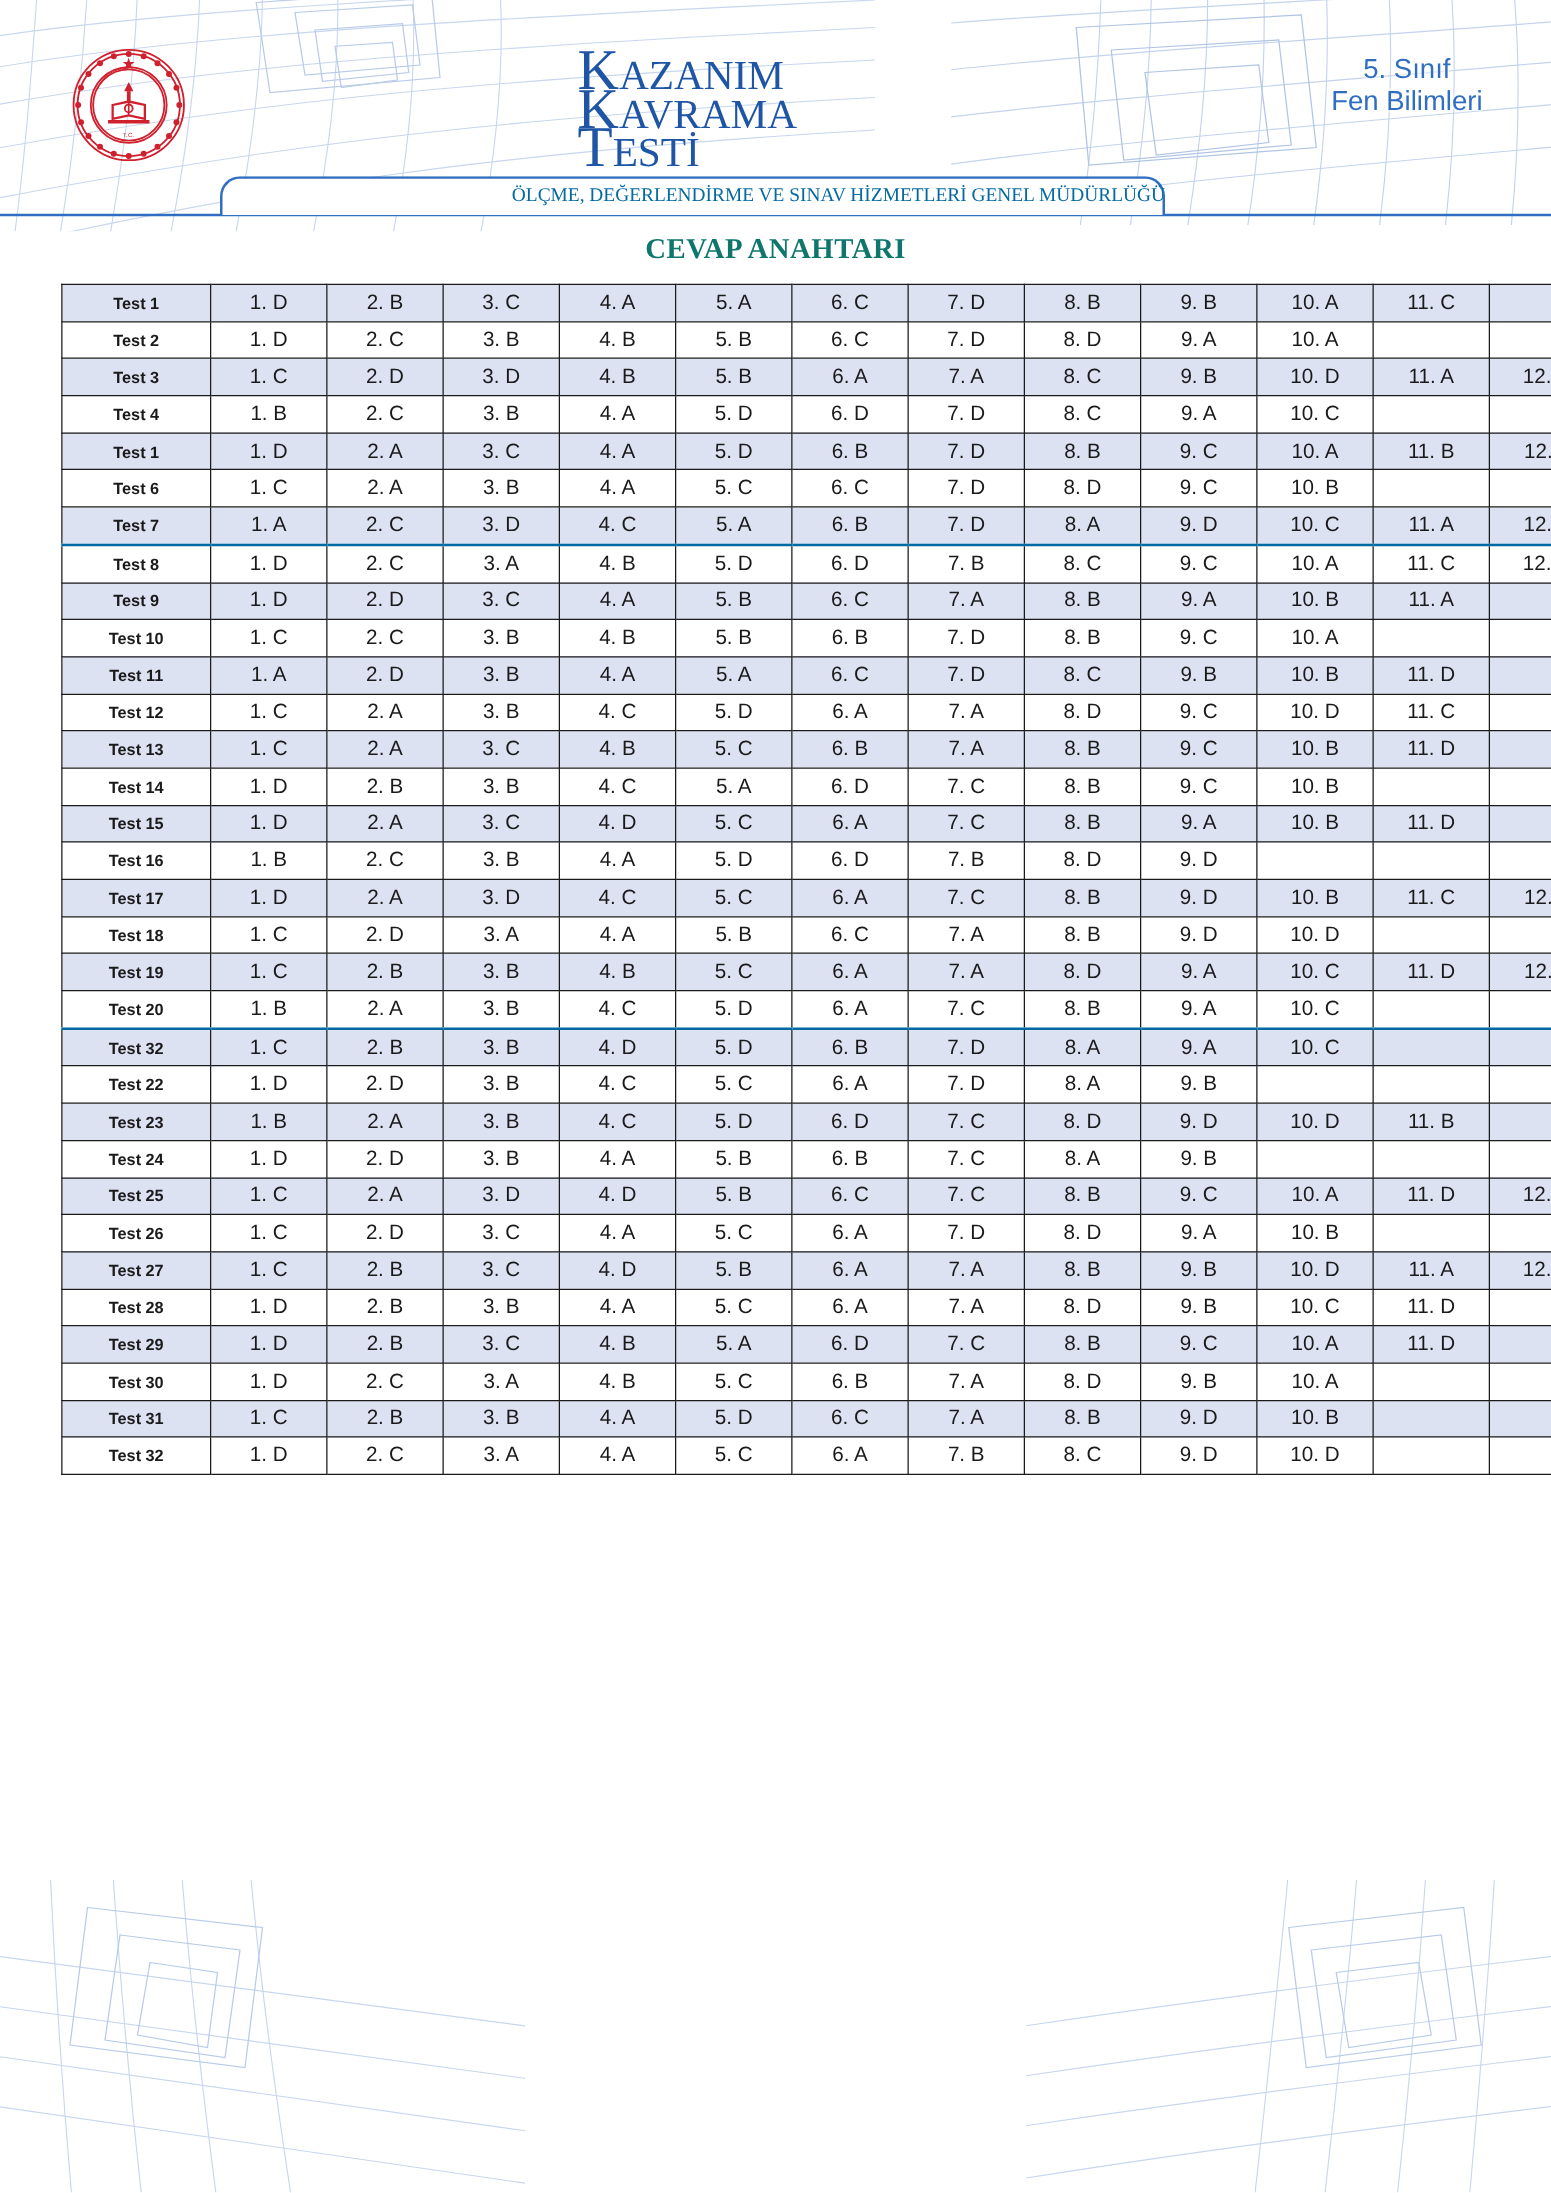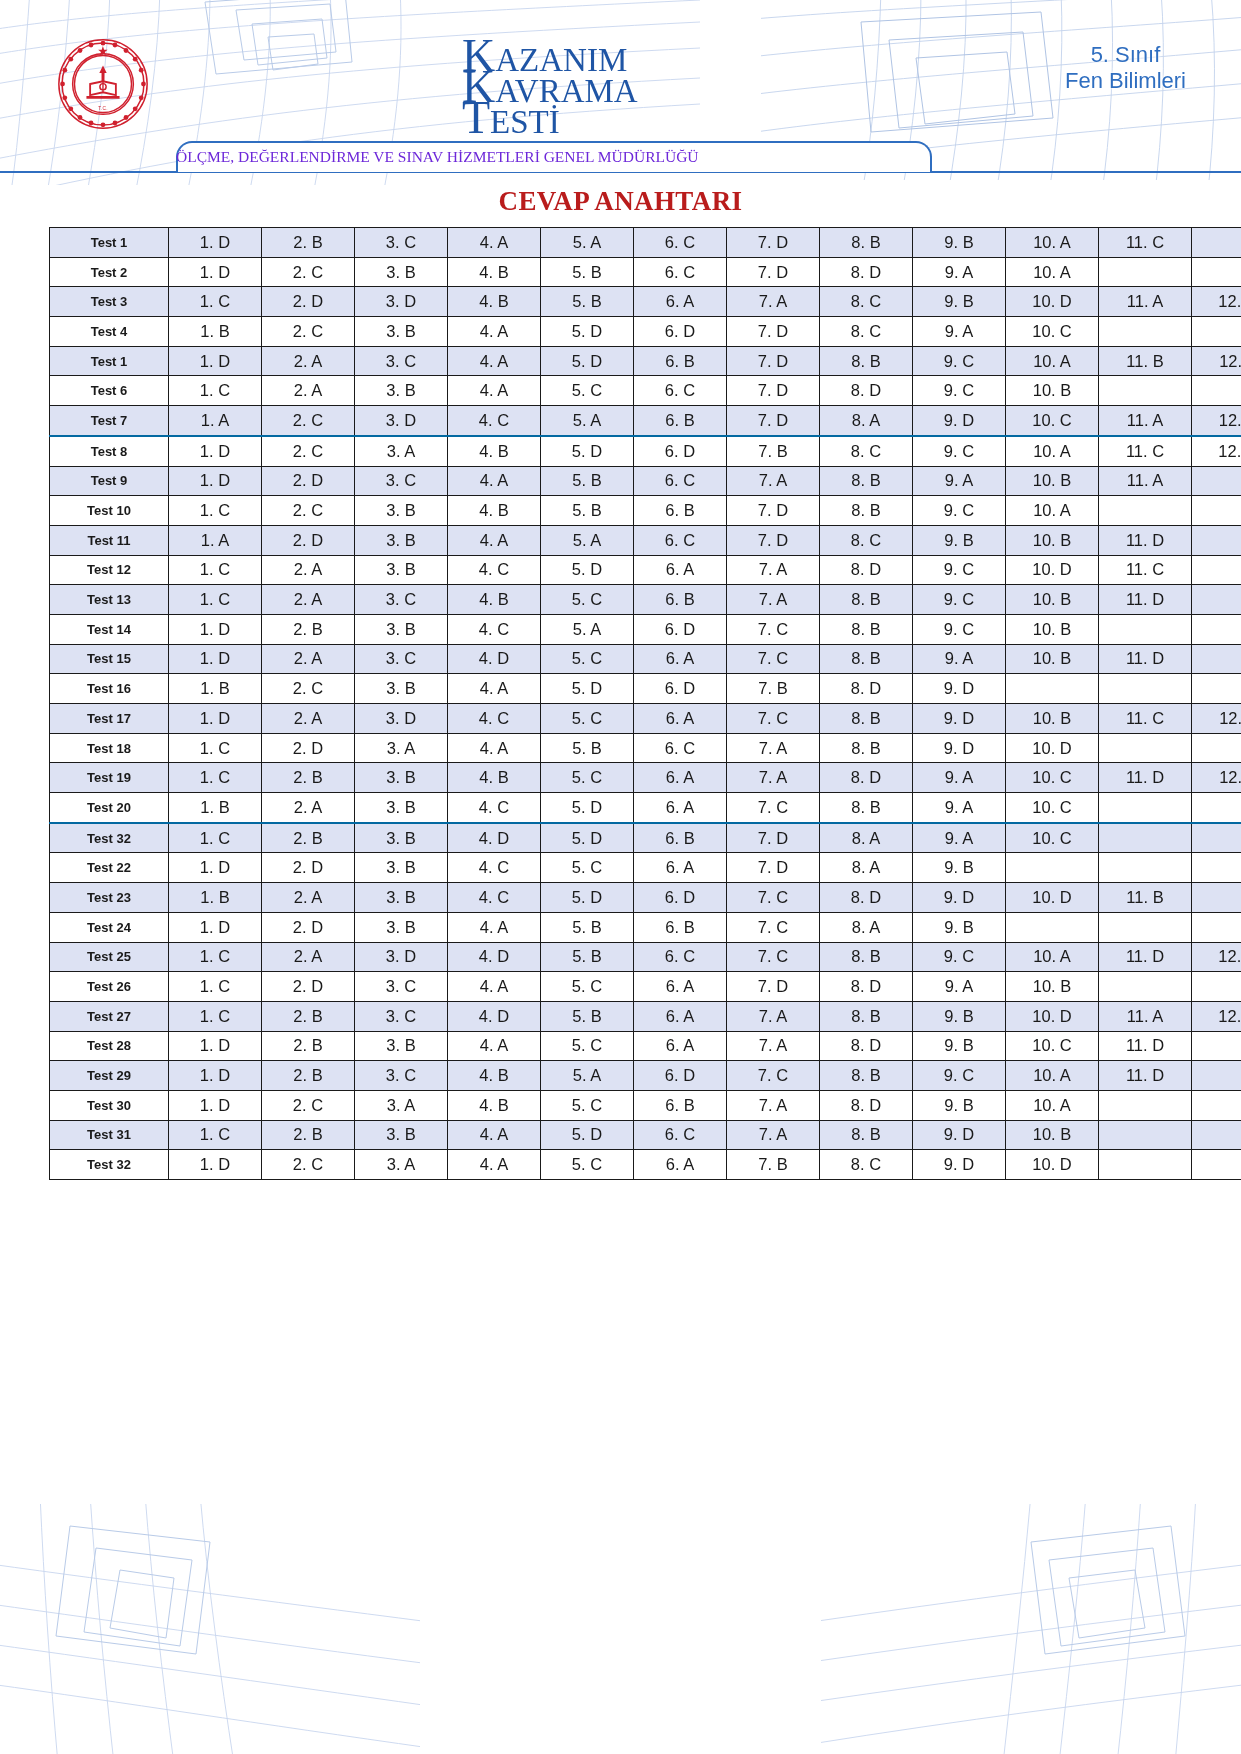--- a/index.html
+++ b/index.html
@@ -93,37 +93,37 @@
     border-bottom: none;
     border-radius: 16px 16px 0 0;
     background: #ffffff;
     box-sizing: border-box;
   }
   .banner-text {
     position: absolute;
     left: 176px; top: 0px;
     width: 756px; height: 31px;
     line-height: 31px;
-    text-align: left;
+    text-align: right;
     font-family: "Liberation Serif", serif;
     font-size: 15.5px;
-    color: #6d28d9;
+    color: #0369a1;
     white-space: nowrap;
   }
 
   
   .page-title {
     position: absolute;
     left: 0; top: 186px;
     width: 1241px;
     text-align: center;
     font-family: "Liberation Serif", serif;
-    font-size: 27px;
+    font-size: 23px;
     font-weight: bold;
-    color: #b91c1c;
+    color: #0f766e;
     letter-spacing: 0.4px;
   }
 
   
   .table-wrap {
     position: absolute;
     left: 49px; top: 227px;
     width: 1143px;
   }
   table.answers {

